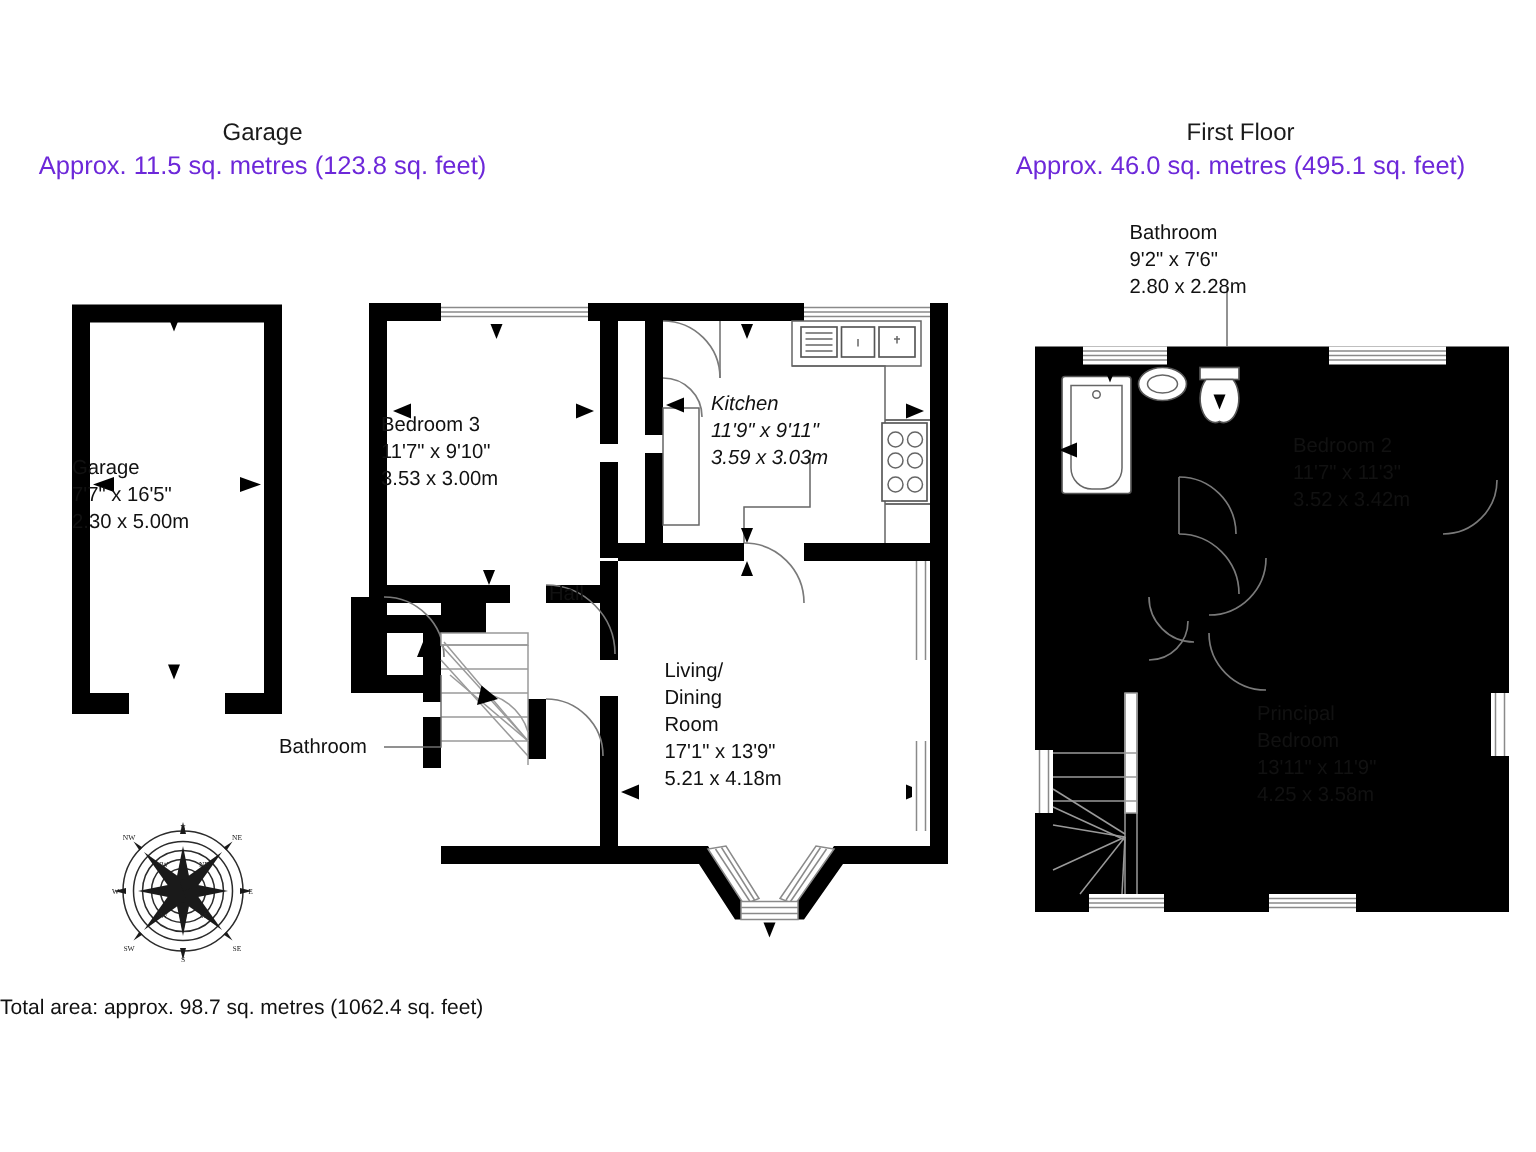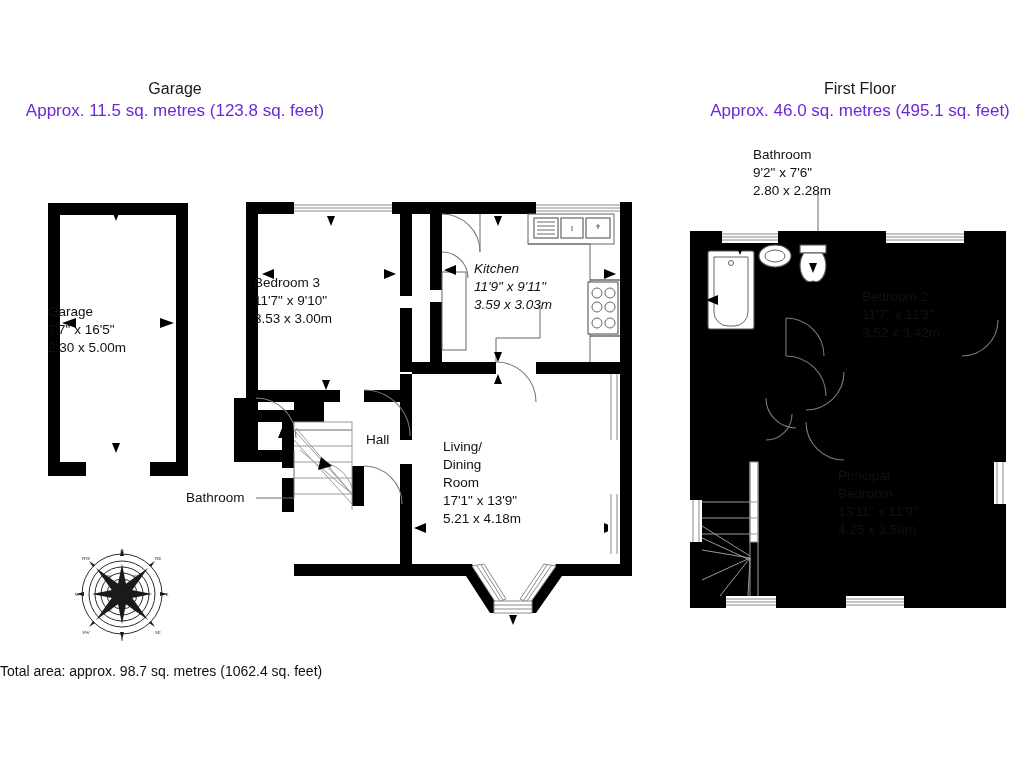--- a/index.html
+++ b/index.html
@@ -88,21 +88,21 @@
 <body>
 
 <div id="plan-root">
 
   <div class="section-head" style="left:5px; top:80px; width:340px;">
     <span class="title">Garage</span>
     <span class="sub">Approx. 11.5 sq. metres (123.8 sq. feet)</span>
   </div>
 
 
-  <div class="section-head" style="left:695px; top:80px; width:330px;">
+  <div class="section-head" style="left:662px; top:80px; width:330px;">
     <span class="title">First Floor</span>
     <span class="sub">Approx. 46.0 sq. metres (495.1 sq. feet)</span>
   </div>
 
   <svg class="plan" viewBox="0 0 1024 768">
 
     <g>
 
       <path class="wall" d="M48,203 H188 V476 H150 V462 H176 V215 H60 V462 H86 V476 H48 Z"></path>
 
@@ -454,21 +454,21 @@
   </div>
 
   <div class="room-label" style="left:443px; top:438px; width:142px;">
     <span class="ln">Living/</span>
     <span class="ln">Dining</span>
     <span class="ln">Room</span>
     <span class="ln">17'1" x 13'9"</span>
     <span class="ln">5.21 x 4.18m</span>
   </div>
 
-  <div class="plain-label" style="left:366px; top:432px;">Hall</div>
+  <div class="plain-label" style="left:366px; top:388px;">Hall</div>
 
   <div class="plain-label" style="left:186px; top:490px;">Bathroom</div>
 
   <div class="room-label" style="left:753px; top:146px; width:130px;">
     <span class="ln">Bathroom</span>
     <span class="ln">9'2" x 7'6"</span>
     <span class="ln">2.80 x 2.28m</span>
   </div>
 
   <div class="room-label" style="left:862px; top:288px; width:148px;">

